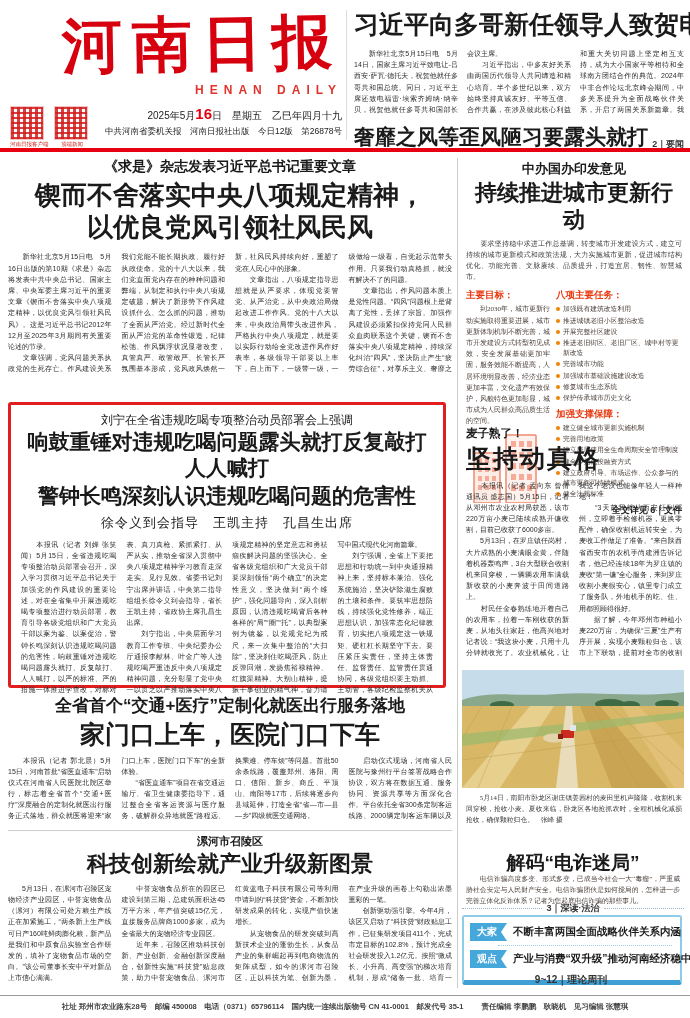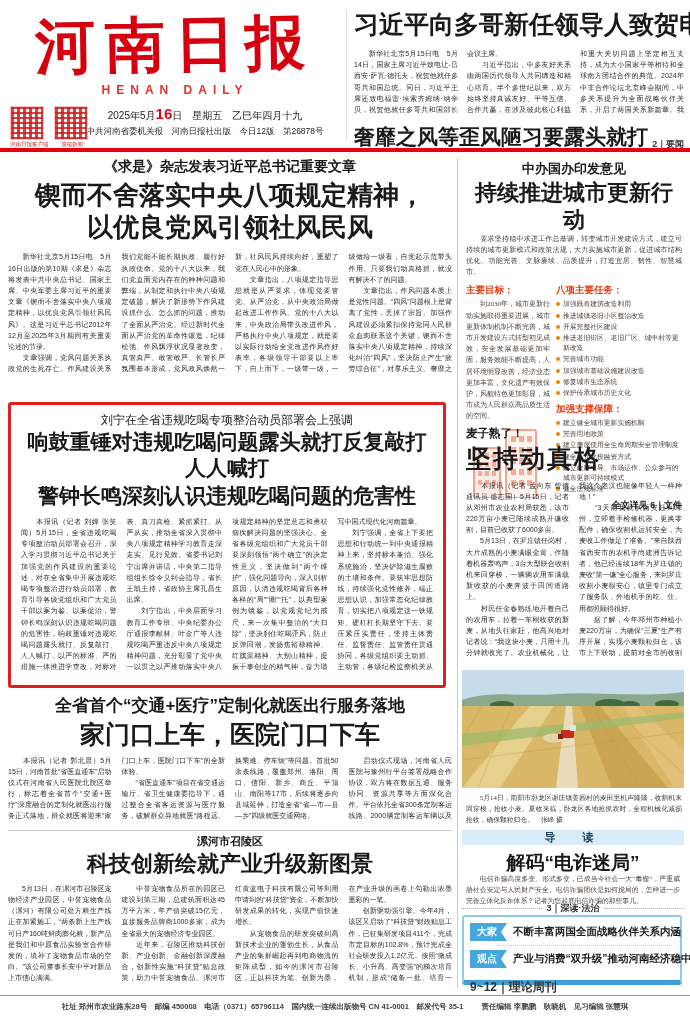--- a/index.html
+++ b/index.html
@@ -3,21 +3,21 @@
 <meta charset="utf-8">
 <style>
   * { margin:0; padding:0; box-sizing:border-box; }
   html,body { background:#e8e8e8; }
   body { font-family:"Liberation Sans","DejaVu Sans",sans-serif; }
   #page { position:relative; width:690px; height:1018px; background:#fff; overflow:hidden; margin:0 auto; color:#1a1a1a; }
 
   .serif { font-family:"Liberation Serif","DejaVu Serif",serif; }
 
   
-  #masthead { position:absolute; left:8px; top:4px; width:334px; text-align:center; }
+  #masthead { position:absolute; left:8px; top:4px; width:334px; text-align:right; }
   #mast-title { font-family:"DejaVu Serif","Liberation Serif",serif; font-weight:900; color:#d6000f;
     font-size:60px; line-height:1.35; letter-spacing:10px; transform:rotate(-1deg); }
   #mast-sub { font-size:12px; letter-spacing:6px; color:#e0342b; font-weight:bold; margin-top:-2px; }
   #mast-date { margin-top:8px; font-size:10px; color:#222; padding-left:60px; }
   #mast-date .day { color:#e60012; font-size:15px; font-weight:bold; }
   #mast-info { font-size:8.5px; color:#222; margin-top:3px; padding-left:60px; }
   #qr-block { position:absolute; left:10px; top:106px; display:flex; gap:8px; }
   .qr-item { width:36px; text-align:center; }
   .qr { width:34px; height:34px; background-color:#fff; border:1px solid #f2c4c4;
     background-image:
@@ -67,21 +67,21 @@
   #zhaoling-kicker { font-size:11px; }
   #zhaoling-headline { font-size:22px; margin-top:2px; }
   #zhaoling-body { margin-top:5px; height:106px; column-count:4; column-gap:10px; }
 
   
   #vdiv-main { position:absolute; left:457px; top:158px; width:1px; height:830px; background:#ccc; }
 
   #renewal { position:absolute; left:466px; top:160px; width:216px; }
   #renewal-kicker { font-size:13px; }
   #renewal-headline { font-size:22px; margin-top:2px; }
-  #renewal-intro { font-size:7px; line-height:1.6; text-align:justify; color:#3a3a3a; white-space:pre-line; }
+  #renewal-intro { margin-top:5px; font-size:7px; line-height:1.6; text-align:justify; color:#3a3a3a; white-space:pre-line; }
   #renewal-cols { display:flex; margin-top:6px; gap:6px; }
   #renewal-left { width:84px; position:relative; }
   #renewal-right { flex:1; }
   .sec-title { color:#e8380d; font-weight:bold; font-size:9.5px; margin-bottom:2px; }
   #renewal-goals { font-size:7px; line-height:1.6; text-align:justify; color:#4a3f3a; white-space:pre-line; }
   .blist { list-style:none; margin-bottom:5px; }
   .blist li { display:flex; gap:3px; font-size:6.8px; line-height:1.5; color:#4a3f3a; margin-bottom:1px; }
   .dot { width:4px; height:4px; border-radius:50%; background:#f08300; flex:none; margin-top:3px; }
   #renewal-ref { text-align:right; font-size:9px; font-weight:bold; margin-top:2px; color:#222; }
   #buildings { margin-top:4px; }
@@ -105,21 +105,21 @@
   .dots { flex:1; border-top:1px dotted #9ab4c4; height:0; }
   #daodu-ref { font-size:9px; font-weight:bold; color:#333; white-space:nowrap; }
 
   #daodu-box { position:absolute; left:462px; top:915px; width:220px; height:70px; background:#fff;
     border:2px solid #8ecbe9; border-bottom:5px solid #3fa0d5; border-radius:3px; padding:6px 8px 2px 6px; }
   .daodu-row { display:flex; align-items:center; gap:6px; }
   .chip { background:#45a7da; color:#fff; font-weight:bold; font-size:10px; padding:2px 10px 2px 7px; flex:none;
     clip-path:polygon(0 0,100% 0,calc(100% - 6px) 50%,100% 100%,0 100%); }
   .daodu-row .rowtext { font-size:10.5px; font-weight:bold; color:#1a1a1a; white-space:nowrap; }
   .daodu-sep { border-top:1px dotted #9ecfe8; margin:4px 0 4px 28px; }
-  #daodu-boxref { text-align:left; font-size:12px; font-weight:bold; color:#333; margin-top:11px; }
+  #daodu-boxref { text-align:center; font-size:10px; font-weight:bold; color:#333; margin-top:5px; }
 
   
   #footer-line { position:absolute; left:0; top:995px; width:690px; height:1px; background:#999; }
   #footer { position:absolute; left:0; top:1002px; width:690px; text-align:center; font-size:7.5px; color:#444; }
   #footer span { margin:0 8px;font-weight:bold; }
 </style>
 </head>
 <body>
 
 <div id="page">
@@ -169,20 +169,21 @@
 　　文章强调，党风问题关系执政党的生死存亡。作风建设关系我们党能不能长期执政、履行好执政使命。党的十八大以来，我们党直面党内存在的种种问题和弊端，从制定和执行中央八项规定破题，解决了新形势下作风建设抓什么、怎么抓的问题，推动了全面从严治党。经过新时代全面从严治党的革命性锻造，纪律松弛、作风飘浮状况显著改变，真管真严、敢管敢严、长管长严氛围基本形成，党风政风焕然一新，社风民风持续向好，重塑了党在人民心中的形象。
 　　文章指出，八项规定指导思想就是从严要求，体现党要管党、从严治党，从中央政治局做起改进工作作风。党的十八大以来，中央政治局带头改进作风，严格执行中央八项规定，就是要以实际行动给全党改进作风作好表率，各级领导干部要以上率下，自上而下，一级带一级，一级做给一级看，自觉起示范带头作用。只要我们动真格抓，就没有解决不了的问题。
 　　文章指出，作风问题本质上是党性问题。“四风”问题根上是背离了党性，丢掉了宗旨。加强作风建设必须紧扣保持党同人民群众血肉联系这个关键，锲而不舍落实中央八项规定精神，持续深化纠治“四风”，坚决防止产生“疲劳综合征”，对享乐主义、奢靡之风等歪风陋习要露头就打，对“四风”隐形变异新动向要时刻防范，决不允许死灰复燃。要把纠治形式主义、官僚主义摆在更加突出位置，作为作风建设的重点任务，研究针对性举措，科学精准靶向整治，动真碰硬、务求实效。只要以滚石上山的劲头、爬坡过坎的勇气，保持定力、寸步不让，深化整治、见底见效，就能一步步实现弊绝风清、海晏河清。
 　　文章强调，作风建设永远在路上，没有完成时。制定实施中央八项规定，是我们党在新时代的徙木立信之举，必须常抓不懈、久久为功，直至真正化风成俗，以优良党风引领社风民风。我们要以踏石留印、抓铁有痕的劲头抓下去，善始善终、善作善成。党中央决定在全党开展深入贯彻中央八项规定精神学习教育，这是今年党建工作的重点任务。各级党组织要精心组织实施，推动党员、干部增强党性、养成习惯，以优良作风凝心聚力、干事创业。</div>
   </div>
 
   <div id="liuning">
     <div id="liuning-kicker" class="kicker">刘宁在全省违规吃喝专项整治动员部署会上强调</div>
     <div id="liuning-headline2" class="headline">响鼓重锤对违规吃喝问题露头就打反复敲打人人喊打</div>
     <div id="liuning-headline1" class="headline">警钟长鸣深刻认识违规吃喝问题的危害性</div>
+    <div id="liuning-subhead">徐令义到会指导　王凯主持　孔昌生出席</div>
     <div id="liuning-body" class="bodytext">　　本报讯（记者 刘婵 张笑闻）5月15日，全省违规吃喝专项整治动员部署会召开，深入学习贯彻习近平总书记关于加强党的作风建设的重要论述，对在全省集中开展违规吃喝专项整治进行动员部署，教育引导各级党组织和广大党员干部以案为鉴、以案促治，警钟长鸣深刻认识违规吃喝问题的危害性，响鼓重锤对违规吃喝问题露头就打、反复敲打、人人喊打，以严的标准、严的措施一体推进学查改，对标对表、真刀真枪、紧抓紧打、从严从实，推动全省深入贯彻中央八项规定精神学习教育走深走实、见行见效。省委书记刘宁出席并讲话，中央第二指导组组长徐令义到会指导，省长王凯主持，省政协主席孔昌生出席。
 　　刘宁指出，中央层面学习教育工作专班、中央纪委办公厅通报李献林、叶金广等人违规吃喝严重违反中央八项规定精神问题，充分彰显了党中央一以贯之以严推动落实中央八项规定精神的坚定意志和勇祛痼疾解决问题的坚强决心。全省各级党组织和广大党员干部要深刻领悟“两个确立”的决定性意义，坚决做到“两个维护”，强化问题导向，深入剖析原因，认清违规吃喝背后各种各样的“局”“圈”“托”，以典型案例为镜鉴，以党规党纪为戒尺，来一次集中整治的“大扫除”，坚决刹住吃喝歪风，防止反弹回潮，发扬焦裕禄精神、红旗渠精神、大别山精神，提振干事创业的精气神，奋力谱写中国式现代化河南篇章。
 　　刘宁强调，全省上下要把思想和行动统一到中央通报精神上来，坚持标本兼治、强化系统施治，坚决铲除滋生腐败的土壤和条件。要筑牢思想防线，持续强化党性修养，端正思想认识，加强常态化纪律教育，切实把八项规定这一铁规矩、硬杠杠长期坚守下去。要压紧压实责任，坚持主体责任、监督责任、监管责任贯通协同，各级党组织要主动抓、主动管，各级纪检监察机关从严执纪，各职能部门协作配合，形成齐抓共管工作合力。要靶向发力纠治，紧盯“一把手”等“关键少数”，紧盯权钱交易、搞“小圈子”等重点问题，紧盯节假日、干部提拔晋升等关键节点，坚持动真格、抓典型、抓通报，从严从快查处，形成强力震慑。要坚持风腐同查，注重“由风查腐”，深化“由腐纠风”，依规依纪依法开展监督检查，深挖彻查违规吃喝背后的腐败问题和腐败问题背后的吃喝歪风，斩断由风及腐、由风变腐的链条。要注重常态长效，深化警示教育，推动惩、治、防一体发力，不断筑牢中央八项规定堤坝，营造崇廉尚俭、勤俭节约的淳厚风尚，以作风建设新成效开创高质量发展新局面。
 　　会上，省委常委、省纪委书记、省监委主任曲孝丽宣读通报，省委常委、组织部长王刚宣读专项整治工作方案。
 　　会议以视频会议形式召开，各省辖市、济源示范区、航空港区及各县（市、区）设分会场。
 　　省级领导干部出席，中央第二指导组成员，省纪委监委领导班子成员，省委部委、省直机关、省管企业和高校主要负责同志，各省辖市、济源示范区、航空港区及各县（市、区）主要负责同志，省委巡视组组长，省委学习教育专班组长、副组长，省委党校中青班、各市委党校主体班学员等参加。</div>
   </div>
 
   <div id="medical">
     <div id="medical-kicker" class="kicker">全省首个“交通+医疗”定制化就医出行服务落地</div>
@@ -355,21 +356,20 @@
       <line x1="0" y1="90" x2="222" y2="62"></line>
     </g>
     <ellipse cx="92" cy="68" rx="11" ry="4.5" fill="#e6d7b2" opacity="0.9"></ellipse>
     <rect x="99" y="60" width="13" height="8" rx="1" fill="#cc2a1f"></rect>
     <rect x="108" y="55" width="6" height="6" rx="1" fill="#dfe7ec"></rect>
     <rect x="96" y="64" width="5" height="5" fill="#8a1d14"></rect>
   </svg>
 
   <div id="caption" class="serif">　　5月14日，南阳市卧龙区谢庄镇姜园村的麦田里机声隆隆，收割机来回穿梭，抢收小麦。夏收来临，卧龙区各地抢抓农时，全程机械化减损抢收，确保颗粒归仓。　张峰 摄</div>
 
-  <div id="daodu-band">导　读</div>
   <div id="daodu-headline">解码“电诈迷局”</div>
   <div id="daodu-intro" class="serif">　　电信诈骗高度多变、形式多变，已成当今社会一大“毒瘤”，严重威胁社会安定与人民财产安全。电信诈骗团伙是如何搅局的，怎样进一步完善立体化反诈体系？记者为您起底电信诈骗的那些事儿。</div>
   <div id="daodu-refrow">
     <div class="dots"></div>
     <div id="daodu-ref">3｜深读·法治</div>
     <div class="dots"></div>
   </div>
 
   <div id="daodu-box">
     <div class="daodu-row">

